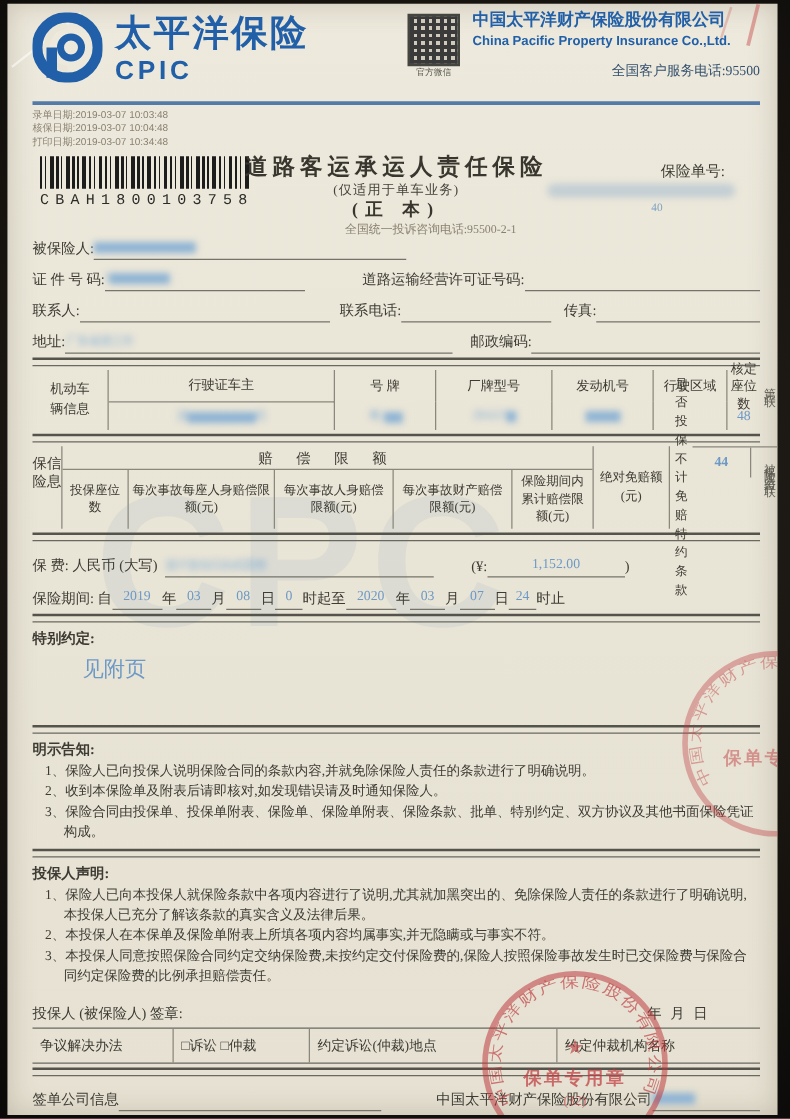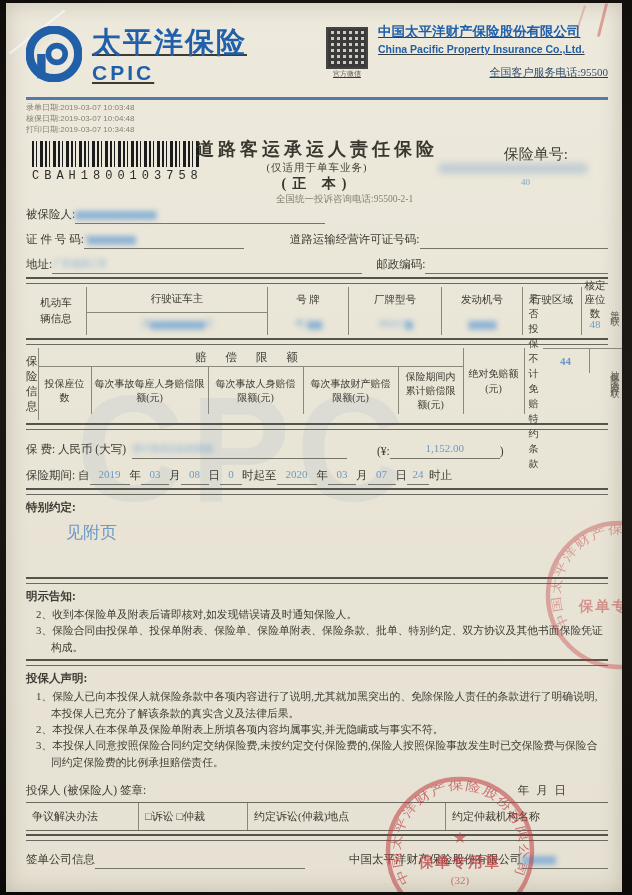--- a/index.html
+++ b/index.html
@@ -9,21 +9,21 @@
     font-family:"Liberation Serif","DejaVu Serif",serif;
   }
   .paper{
     position:absolute;left:6px;top:3px;width:616px;height:889px;overflow:hidden;
     background:linear-gradient(180deg,#ede9dc 0%,#e9e5d7 40%,#e6e1d2 100%);
     box-shadow:inset 0 0 22px rgba(90,80,60,.25);
     color:#3d3b33;
   }
   .inner{position:absolute;left:20px;right:14px;top:0;}
   
-  .hdr{display:flex;align-items:flex-start;padding-top:20px;height:70px;text-decoration:underline;}
+  .hdr{display:flex;align-items:flex-start;padding-top:4px;height:70px;}
   .logo-wrap{display:flex;align-items:center;}
   .logo-glyph{width:56px;height:56px;flex:0 0 56px;}
   .logo-txt{margin-left:10px;}
   .logo-cn{font-size:29px;font-weight:bold;color:#2160a8;letter-spacing:2px;font-family:"Liberation Sans",sans-serif;}
   .logo-en{font-size:21px;font-weight:bold;color:#2160a8;letter-spacing:3px;font-family:"Liberation Sans",sans-serif;margin-top:-2px;}
   .hdr-spacer{flex:1;}
   .qr{width:38px;height:38px;margin-top:6px;background:
       repeating-linear-gradient(0deg,#3a3a3a 0 3px,transparent 3px 6px),
       repeating-linear-gradient(90deg,#3a3a3a 0 3px,#cfcabb 3px 6px);
       outline:2px solid #454540;}
@@ -36,41 +36,41 @@
   .printlog{display:flex;justify-content:space-between;font-size:8px;color:rgba(125,118,102,.9);
     margin-top:2px;filter:blur(.4px);font-family:"Liberation Sans",sans-serif;flex-direction:column;}
   
   .titleblk{position:relative;height:62px;margin-top:2px;}
   .barcode{position:absolute;left:6px;top:4px;width:168px;height:26px;background:
      repeating-linear-gradient(90deg,#1c1c1c 0 2px,transparent 2px 4px,#1c1c1c 4px 5px,transparent 5px 8px,#1c1c1c 8px 11px,transparent 11px 13px);}
   .barcode-txt{position:absolute;left:6px;top:32px;font-size:12px;letter-spacing:5px;color:#2b2b28;font-family:"Liberation Mono","DejaVu Sans Mono",monospace;}
   .doc-title{position:absolute;left:160px;right:160px;top:0;text-align:center;font-size:18px;font-weight:bold;letter-spacing:4px;color:#38362e;}
   .doc-sub{position:absolute;left:160px;right:160px;top:24px;text-align:center;font-size:10.5px;letter-spacing:1px;color:#43413a;}
   .doc-copy{position:absolute;left:160px;right:160px;top:38px;text-align:center;font-size:14px;font-weight:bold;letter-spacing:6px;color:#38362e;}
-  .pol-label{position:absolute;right:40px;top:8px;font-size:15px;color:#3d3b33;margin-left:30px;}
+  .pol-label{position:absolute;right:28px;top:8px;font-size:12px;color:#3d3b33;margin-left:30px;}
   .pol-smudge{position:absolute;right:20px;top:26px;width:150px;height:11px;background:#b9c8d2;border-radius:5px;filter:blur(3px);opacity:.8;}
   .pol-tail{position:absolute;right:78px;top:40px;font-size:9px;color:#7fa3c4;filter:blur(.6px);}
   .hotline{position:absolute;left:250px;top:56px;font-size:9.5px;color:rgba(130,122,104,.95);filter:blur(.5px);}
   
   .frow{display:flex;align-items:flex-end;height:25px;font-size:11.5px;position:relative;}
   .lab{white-space:nowrap;padding-bottom:2px;}
   .uline{border-bottom:1px solid #76746a;height:16px;display:inline-block;vertical-align:bottom;}
   .val-blue{color:#6d99c6;filter:blur(.45px);font-size:11px;}
   .smudge{color:#8fb4d4;filter:blur(2.4px);font-size:10px;letter-spacing:-1px;}
   .rule-double{height:4px;border-top:2.5px solid #55544c;border-bottom:1px solid #6a6960;margin:3px 0;}
   
   .vtab{display:flex;font-size:10.5px;}
   .vleft{width:60px;border-right:1px solid #8a887c;display:flex;flex-direction:column;justify-content:center;text-align:center;line-height:1.5;}
   .vmain{flex:1;display:flex;flex-direction:column;}
   .vhrow{display:flex;height:25px;align-items:center;text-align:center;}
   .vvrow{display:flex;height:23px;align-items:center;text-align:center;}
   .vc{border-right:1px solid #8a887c;height:100%;display:flex;align-items:center;justify-content:center;}
   .vc:last-child{border-right:none;}
   .ctab{display:flex;font-size:10px;}
-  .cleft{width:40px;border-right:1px solid #8a887c;display:flex;flex-direction:column;justify-content:space-around;text-align:center;font-size:11.5px;padding:6px 0;}
+  .cleft{width:40px;border-right:1px solid #8a887c;display:flex;flex-direction:row;justify-content:space-around;text-align:center;font-size:11.5px;padding:6px 0;}
   .cmain{flex:1;display:flex;}
   .ctop{display:flex;height:66px;}
   .ccomp{width:424px;display:flex;flex-direction:column;border-right:1px solid #8a887c;}
   .cspan{height:18px;display:flex;align-items:center;justify-content:center;letter-spacing:8px;font-size:11.5px;border-bottom:1px solid #8a887c;}
   .csubs{flex:1;display:flex;text-align:center;}
   .csub{border-right:1px solid #8a887c;display:flex;align-items:center;justify-content:center;padding:0 3px;line-height:1.4;}
   .csub:last-child{border-right:none;}
   .cded{width:52px;border-right:1px solid #8a887c;display:flex;align-items:center;justify-content:center;text-align:center;line-height:1.5;padding:0 4px;}
   .cspec{flex:1;display:flex;align-items:center;justify-content:center;text-align:center;line-height:1.5;padding:0 4px;}
   .cvals{display:flex;height:24px;border-top:1px solid #8a887c;text-align:center;align-items:center;font-weight:bold;}
@@ -147,20 +147,28 @@
     </div>
 
     <div class="frow">
       <span class="lab">被保险人:</span>
       <span class="uline" style="width:250px;"><span class="smudge">▆▆▆▆▆▆▆▆▆▆▆▆</span></span>
     </div>
     <div class="frow">
       <span class="lab">证 件 号 码:</span>
       <span class="uline" style="width:160px;"><span class="smudge">9▆▆▆▆▆▆▆</span></span>
       <span class="lab" style="margin-left:46px;">道路运输经营许可证号码:</span>
+      <span class="uline" style="flex:1;"></span>
+    </div>
+    <div class="frow">
+      <span class="lab">联系人:</span>
+      <span class="uline" style="width:200px;"></span>
+      <span class="lab" style="margin-left:8px;">联系电话:</span>
+      <span class="uline" style="width:120px;"></span>
+      <span class="lab" style="margin-left:10px;">传真:</span>
       <span class="uline" style="flex:1;"></span>
     </div>
     <div class="frow">
       <span class="lab">地址:</span>
       <span class="uline" style="width:310px;"><span class="smudge">广东省湛江市</span></span>
       <span class="lab" style="margin-left:14px;">邮政编码:</span>
       <span class="uline" style="flex:1;"></span>
     </div>
 
     <div class="rule-double"></div>
@@ -279,20 +287,21 @@
     <div style="height:74px;">
       <div class="sec-title">特别约定:</div>
       <div style="margin:6px 0 0 40px;"><span class="val-blue" style="font-size:17px;">见附页</span></div>
     </div>
 
     <div class="rule-double"></div>
 
     <div>
       <div class="sec-title">明示告知:</div>
       <div class="items">
+        <div class="item">1、保险人已向投保人说明保险合同的条款内容,并就免除保险人责任的条款进行了明确说明。</div>
         <div class="item">2、收到本保险单及附表后请即核对,如发现错误请及时通知保险人。</div>
         <div class="item">3、保险合同由投保单、投保单附表、保险单、保险单附表、保险条款、批单、特别约定、双方协议及其他书面保险凭证构成。</div>
       </div>
     </div>
 
     <div class="rule-double"></div>
 
     <div>
       <div class="sec-title">投保人声明:</div>
       <div class="items">

